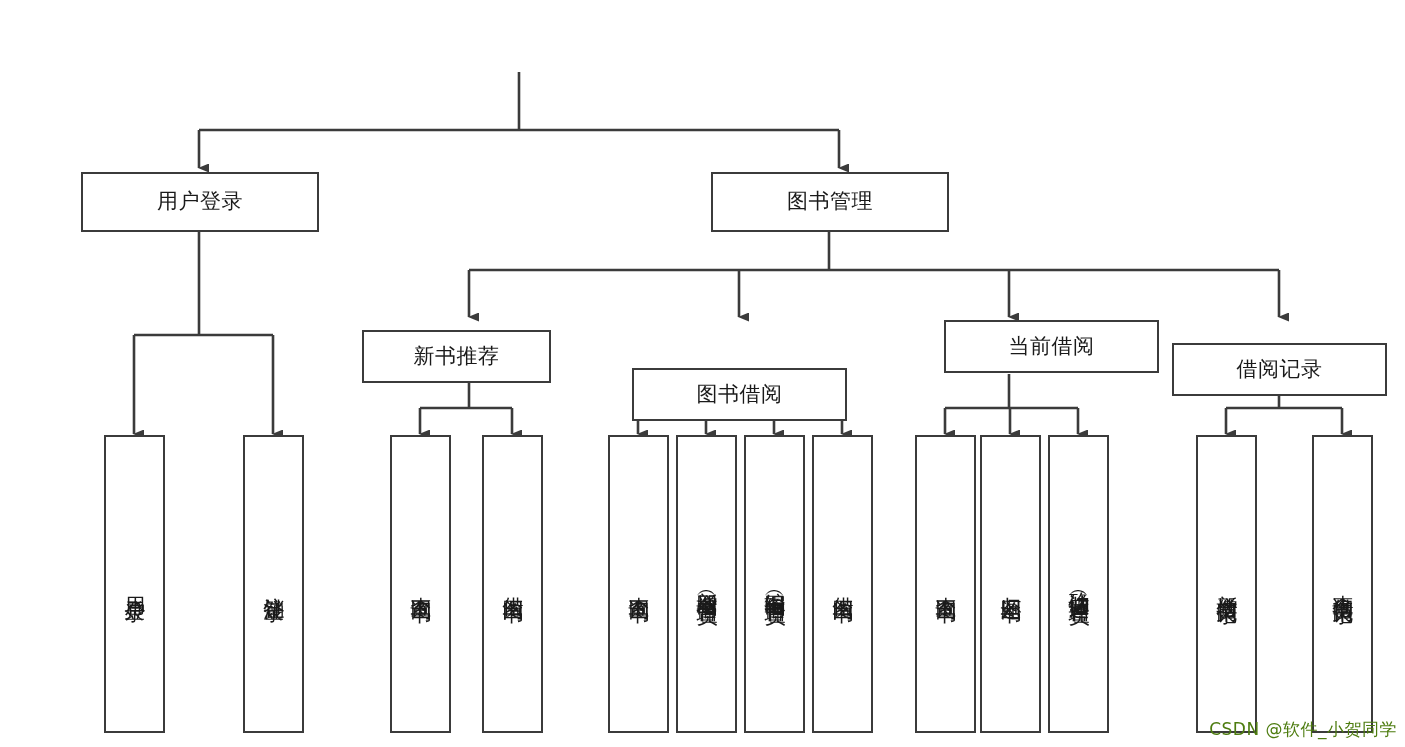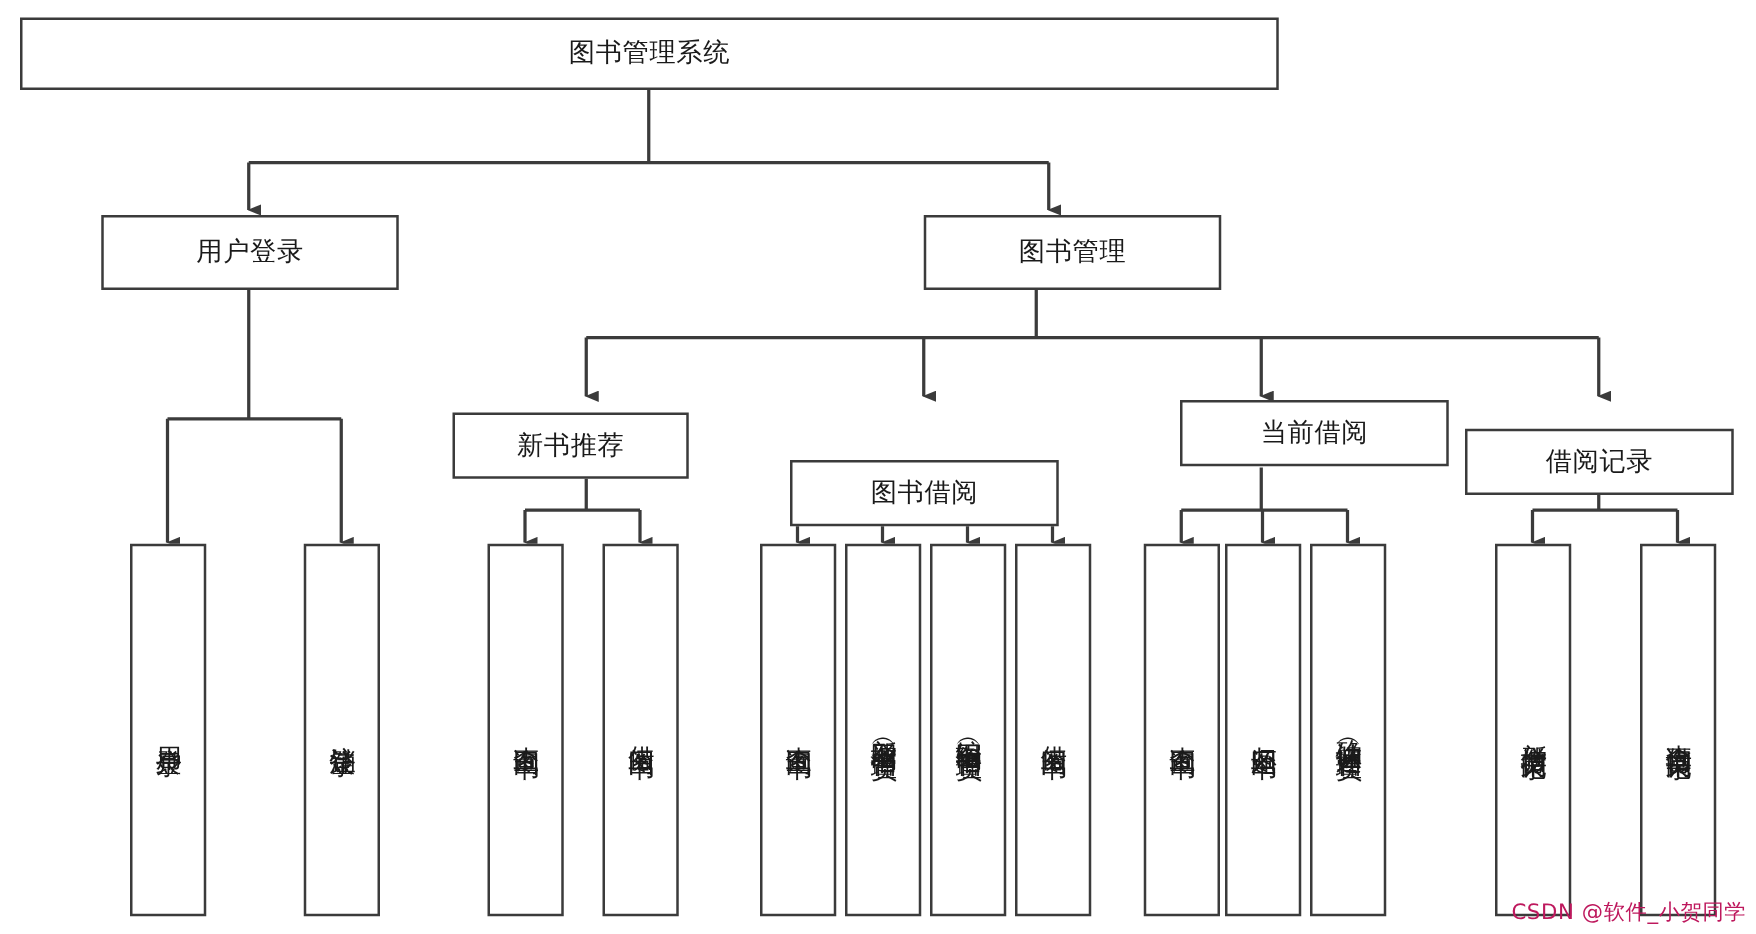--- a/index.html
+++ b/index.html
@@ -58,21 +58,21 @@
     align-items: center;
     justify-content: center;
     width: 100%;
     height: 100%;
   }
   .watermark {
     position: absolute;
     right: 8px;
     bottom: 6px;
     font-size: 17px;
-    color: #be185d;
+    color: #4d7c0f;
     letter-spacing: 0.5px;
     white-space: nowrap;
     pointer-events: none;
   }
 </style>
 </head>
 <body>
 
 <div id="canvas">
 
@@ -119,29 +119,26 @@
       <path d="M1010,408 L1010,434" marker-end="url(#arrowhead)"></path>
       <path d="M1078,408 L1078,434" marker-end="url(#arrowhead)"></path>
 
       <path d="M1279,374 L1279,408"></path>
       <path d="M1226,408 L1342,408"></path>
       <path d="M1226,408 L1226,434" marker-end="url(#arrowhead)"></path>
       <path d="M1342,408 L1342,434" marker-end="url(#arrowhead)"></path>
     </g>
   </svg>
 
-  <div class="node-box" style="left:16px; top:14px; width:1007px; height:58px;">
-    <span class="node-label horiz">图书管理系统</span>
-  </div>
 
   <div class="node-box" style="left:81px; top:172px; width:238px; height:60px;">
     <span class="node-label horiz">用户登录</span>
   </div>
 
-  <div class="node-box" style="left:739px; top:172px; width:238px; height:60px;">
+  <div class="node-box" style="left:711px; top:172px; width:238px; height:60px;">
     <span class="node-label horiz">图书管理</span>
   </div>
 
   <div class="node-box" style="left:362px; top:330px; width:189px; height:53px;">
     <span class="node-label horiz">新书推荐</span>
   </div>
 
   <div class="node-box" style="left:632px; top:320px; width:215px; height:53px;margin-top:48px;">
     <span class="node-label horiz">图书借阅</span>
   </div>

